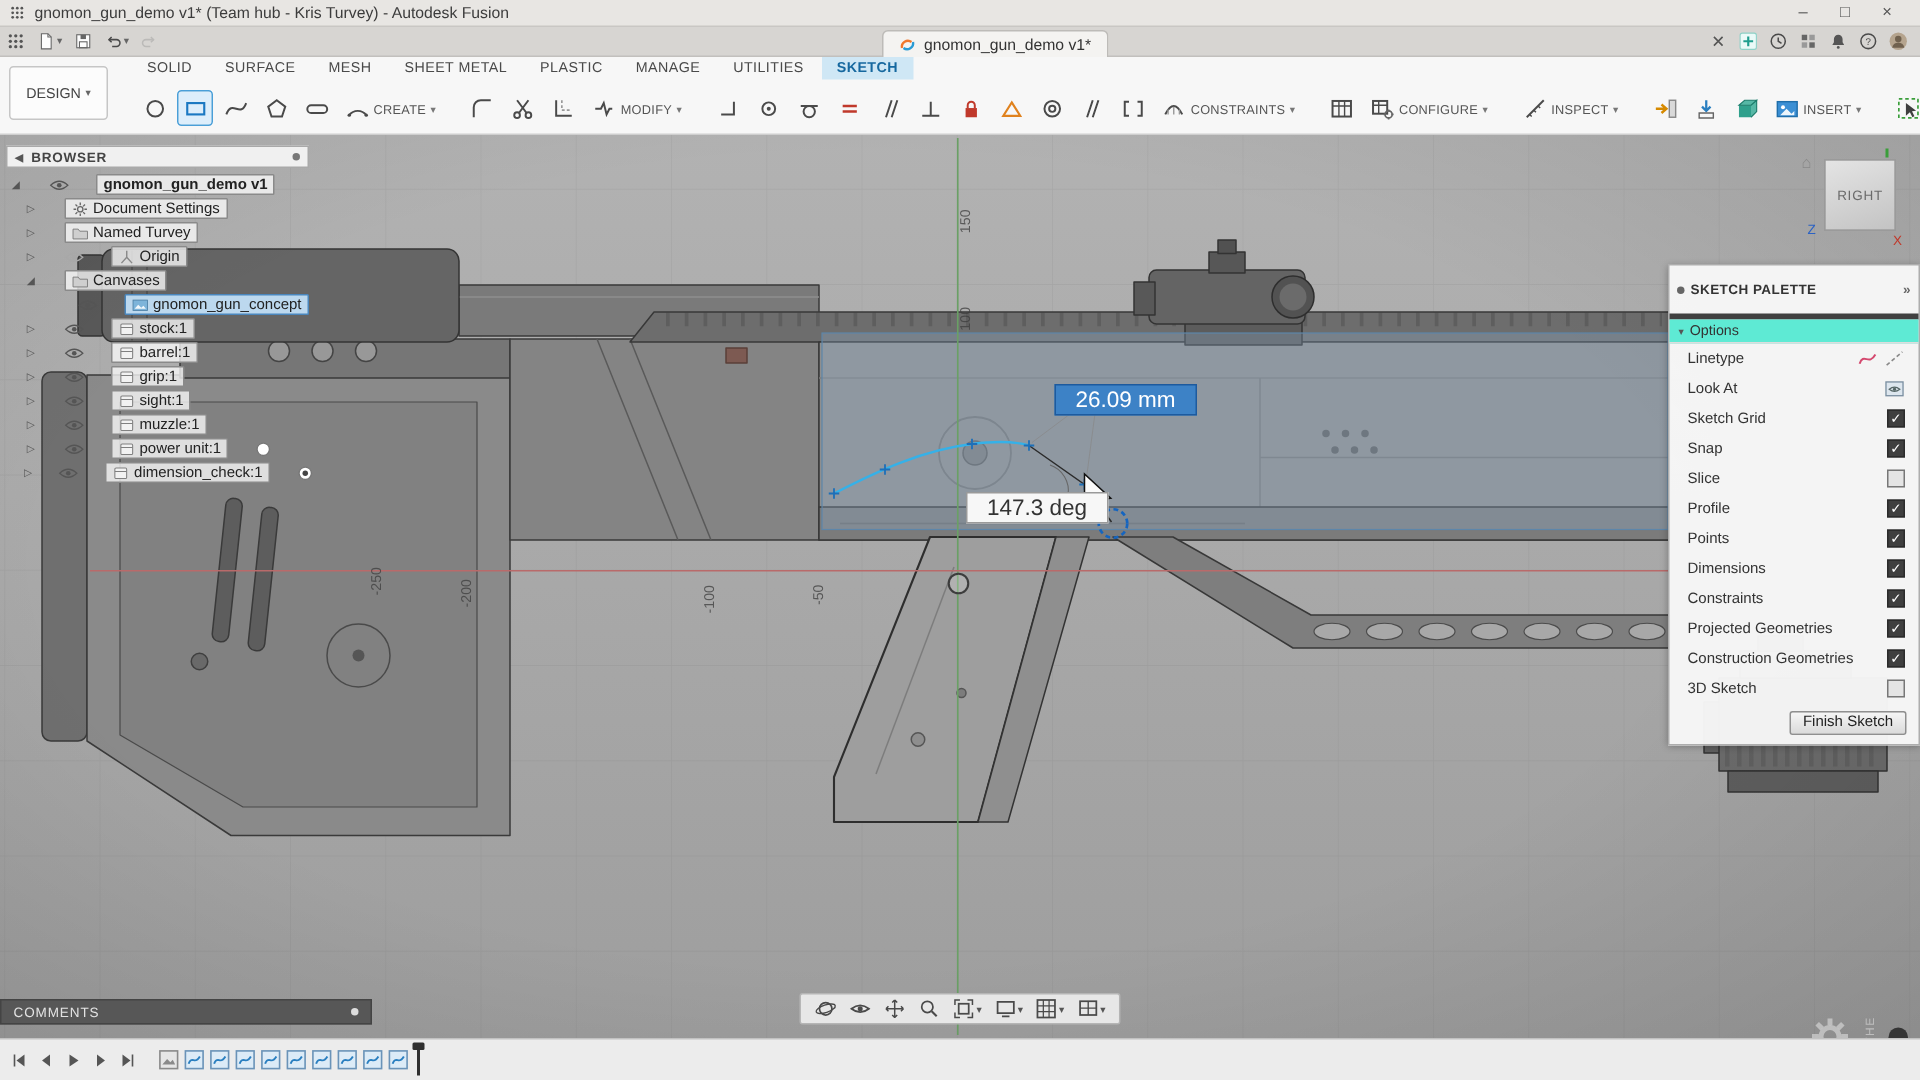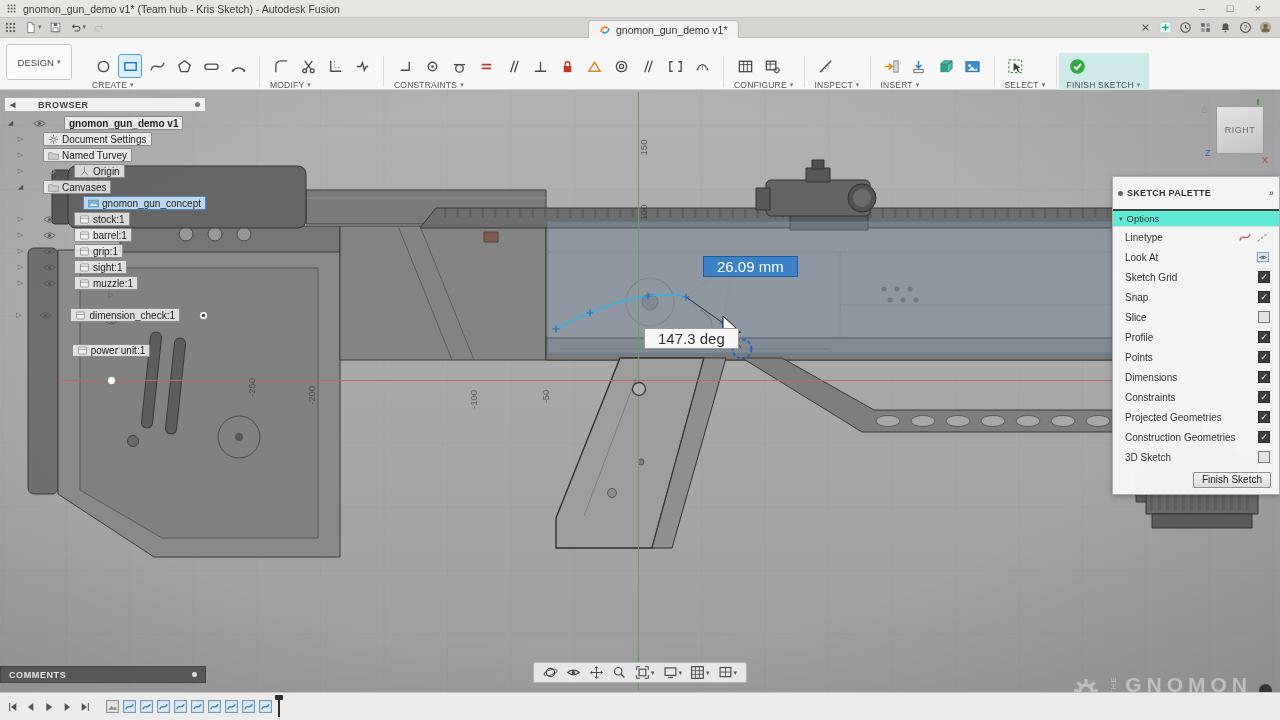--- a/index.html
+++ b/index.html
@@ -24,53 +24,53 @@
 #doc-tab .tabicon svg{width:12px;height:12px;display:block}
 
 
 #ribbonbar{position:absolute;top:38px;left:0;right:0;height:52px;background:#f7f7f7;border-bottom:1px solid #cfcfcf;z-index:50}
 #ribbon-tabs{position:absolute;top:0;left:88px;height:15px;display:flex;gap:2px}
 .rtab{padding:0 10px;font-size:9.5px;letter-spacing:.3px;color:#4a4a4a;line-height:15px}
 .rtab.active{background:#cfe7f5;color:#16689f;font-weight:bold}
 #design-btn{position:absolute;left:6px;top:6px;width:66px;height:36px;background:#fcfcfc;border:1px solid #c6c6c6;border-radius:3px;display:flex;align-items:center;justify-content:center;gap:3px;font-size:9.5px;color:#444}
 #design-btn .caret{font-size:7px;color:#666}
 #ribbon-groups{position:absolute;left:84px;top:15px;right:0;height:37px;display:flex;align-items:stretch}
-.rgroup{display:flex;flex-direction:column;align-items:flex-start;padding:0 8px}
+.rgroup{display:flex;flex-direction:row;align-items:center;padding:0 8px}
 .rgroup.tinted{background:#cdeae8}
 .rtools{display:flex;align-items:center;gap:5px;height:24px;margin-top:1px}
 .rtool{width:22px;height:22px;display:flex;align-items:center;justify-content:center;border-radius:2px}
 .rtool svg{width:17px;height:17px;display:block}
 .rtool.active{outline:1px solid #4a9fd8;background:#ddeefb}
 .rlabel{font-size:8.5px;color:#555;letter-spacing:.2px;display:flex;gap:3px;align-items:center;margin-top:2px;white-space:nowrap}
 .rlabel .caret{font-size:7px;color:#777}
 .rsep{width:1px;background:#dcdcdc;margin:3px 2px}
 
 
 #canvas{position:absolute;top:90px;left:0;width:1280px;height:630px;background:linear-gradient(180deg,#b2b2b2,#9d9d9d)}
 #model{position:absolute;top:0;left:0;display:block}
 #vignette{position:absolute;inset:0;background:radial-gradient(ellipse at 45% 45%,transparent 55%,rgba(0,0,0,.12));pointer-events:none}
 
 
 #browser{position:absolute;left:4px;top:7px;width:202px;z-index:5}
-#browser-header{height:15px;background:rgba(243,243,243,.95);border:1px solid #a9a9a9;display:flex;align-items:center;gap:22px;padding:0 5px;font-size:9px;font-weight:bold;letter-spacing:.5px;color:#444}
+#browser-header{height:15px;background:rgba(243,243,243,.95);border:1px solid #a9a9a9;display:flex;align-items:center;gap:5px;padding:0 5px;font-size:9px;font-weight:bold;letter-spacing:.5px;color:#444}
 #browser-header .hchev{font-size:7px;color:#555}
 #browser-header .dot{margin-left:auto;width:5px;height:5px;border-radius:50%;background:#777}
 #browser-tree{padding-top:3px}
 .brow{display:flex;align-items:center;height:16px;gap:18px}
 .brow .expander{width:9px;font-size:7px;color:#555;text-align:center}
 .brow .beye svg{width:13px;height:9px;display:block}
 .bbox{display:flex;align-items:center;gap:3px;border:1px solid #8a8a8a;background:rgba(250,250,250,.78);padding:0 4px;height:14px;font-size:10px;color:#222;border-radius:1px;white-space:nowrap}
 .brow.selected .bbox{background:#bcd8ee;border-color:#4a86bc}
 .brow.rootrow .bbox{font-weight:bold}
 .bbox .ticon svg{width:11px;height:11px;display:block}
 .radio svg{width:11px;height:11px;display:block}
 
 
 #palette{position:absolute;right:0;top:86px;width:168px;background:rgba(247,247,247,.97);border:1px solid #adadad;box-shadow:0 1px 5px rgba(0,0,0,.3);padding-bottom:6px;z-index:6}
-#palette-header{height:16px;display:flex;align-items:center;gap:4px;padding:16px 5px;border-bottom:2px solid #404040;font-size:9px;font-weight:bold;letter-spacing:.3px;color:#333}
+#palette-header{height:16px;display:flex;align-items:center;gap:4px;padding:16px 5px;border-bottom:4px solid #404040;font-size:9px;font-weight:bold;letter-spacing:.3px;color:#333}
 #palette-header .dot{width:5px;height:5px;border-radius:50%;background:#666}
 #palette-header .popout{margin-left:auto;color:#666;font-size:9px}
 #palette-section{height:16px;display:flex;align-items:center;gap:4px;padding:0 6px;font-size:9.5px;color:#333;border-bottom:1px solid #ddd;background:#5eead4}
 #palette-section .schev{font-size:7px;color:#555}
 .prow{height:20px;display:flex;align-items:center;padding:0 9px 0 12px;font-size:10px;color:#333}
 .prow .ctrl{margin-left:auto;display:flex;gap:4px;align-items:center}
 .checkbox{width:12px;height:12px;border:1px solid #777;display:flex;align-items:center;justify-content:center;font-size:9px;line-height:1}
 .checkbox.checked{background:#3f3f3f;border-color:#2b2b2b;color:#fff}
 .checkbox.unchecked{background:#e4e4e4}
 .pic svg{width:14px;height:14px;display:block}
@@ -96,21 +96,21 @@
 #gl4{left:464px;top:304px}
 #gl5{left:539px;top:301px}
 
 
 #navbar{position:absolute;left:50%;bottom:37px;transform:translateX(-50%);display:flex;align-items:center;gap:8px;background:rgba(238,238,238,.92);border:1px solid #b5b5b5;border-radius:2px;padding:2px 9px;z-index:5}
 .navitem{display:flex;align-items:center;gap:1px}
 .navitem svg{width:15px;height:15px;display:block}
 .navitem .ncaret{font-size:7px;color:#555}
 
 
-#comments{position:absolute;left:0;bottom:37px;width:206px;height:17px;background:#575757;border:1px solid #444;display:flex;align-items:center;padding:0 8px;color:#e3e3e3;font-size:9px;font-weight:bold;letter-spacing:.6px;z-index:5}
+#comments{position:absolute;left:0;bottom:37px;width:248px;height:17px;background:#575757;border:1px solid #444;display:flex;align-items:center;padding:0 8px;color:#e3e3e3;font-size:9px;font-weight:normal;letter-spacing:.6px;z-index:5}
 #comments .dot{margin-left:auto;width:5px;height:5px;border-radius:50%;background:#ddd}
 
 
 #watermark{position:absolute;right:8px;bottom:14px;display:flex;align-items:center;gap:7px;color:rgba(238,238,238,.5);z-index:2}
 #wm-gear svg{width:30px;height:30px;display:block;opacity:.9}
 #wm-the{transform:rotate(-90deg);font-size:8px;letter-spacing:1px;width:10px}
 #wm-text{text-align:left}
 #wm-name{font-size:21px;font-weight:bold;letter-spacing:5px;line-height:19px}
 #wm-sub{font-size:10.5px;letter-spacing:7.5px}
 #wm-dot{width:13px;height:13px;border-radius:50%;background:#262626;opacity:.85}
@@ -139,21 +139,21 @@
             <circle cx="14" cy="4" r="1.5"></circle>
             <circle cx="4" cy="9" r="1.5"></circle>
             <circle cx="9" cy="9" r="1.5"></circle>
             <circle cx="14" cy="9" r="1.5"></circle>
             <circle cx="4" cy="14" r="1.5"></circle>
             <circle cx="9" cy="14" r="1.5"></circle>
             <circle cx="14" cy="14" r="1.5"></circle>
           </g>
         </svg>
       </span>
-    <span>gnomon_gun_demo v1* (Team hub - Kris Sketch) - Autodesk Fusion</span>
+    <span>gnomon_gun_demo v1* (Team hub - Kris Turvey) - Autodesk Fusion</span>
     <div id="win-controls">
         <span class="winbtn">–</span>
         <span class="winbtn">□</span>
         <span class="winbtn">×</span>
       </div>
   </div>
 
   <div id="quickbar">
     <div id="qb-left">
         <div class="qicon">
@@ -250,20 +250,30 @@
           <svg viewBox="0 0 18 18">
             <circle cx="9" cy="9" r="8" fill="#b5a48e"></circle>
             <circle cx="9" cy="7" r="3" fill="#70614e"></circle>
             <path d="M3.5,15 a5.5,4.8 0 0 1 11,0" fill="#70614e"></path>
           </svg>
         </div>
       </div>
   </div>
 
   <div id="ribbonbar">
+    <div id="ribbon-tabs">
+        <div class="rtab">SOLID</div>
+        <div class="rtab">SURFACE</div>
+        <div class="rtab">MESH</div>
+        <div class="rtab">SHEET METAL</div>
+        <div class="rtab">PLASTIC</div>
+        <div class="rtab">MANAGE</div>
+        <div class="rtab">UTILITIES</div>
+        <div class="rtab active">SKETCH</div>
+      </div>
     <div id="design-btn">
       <span>DESIGN</span>
       <span class="caret">▾</span>
     </div>
     <div id="ribbon-groups">
         <div class="rgroup">
           <div class="rtools">
             <div class="rtool">
               <svg viewBox="0 0 18 18">
                 <circle cx="9" cy="9" r="5.5" fill="none" stroke="#4a4a4a" stroke-width="1.4"></circle>
@@ -804,21 +814,21 @@
             <span class="bbox">
               <span class="ticon">
                 <svg viewBox="0 0 14 14">
                   <rect x="2" y="2.5" width="10" height="9" rx="1" fill="#f2f2f2" stroke="#808080" stroke-width="0.9"></rect>
                   <path d="M2,5.5 H12" stroke="#808080" stroke-width="0.9"></path>
                 </svg>
               </span>
               <span class="blabel">muzzle:1</span>
             </span>
           </div>
-          <div class="brow" style="padding-left: 12px; flex-direction: column;">
+          <div class="brow" style="padding-left: 12px;">
             <span class="expander">▷</span>
             <span class="beye">
               <svg viewBox="0 0 16 10">
                 <path d="M1,5 Q8,-1.5 15,5 Q8,11.5 1,5 Z" fill="none" stroke="#555" stroke-width="1.1"></path>
                 <circle cx="8" cy="5" r="1.9" fill="#555"></circle>
               </svg>
             </span>
             <span class="bbox">
               <span class="ticon">
                 <svg viewBox="0 0 14 14">
@@ -1031,24 +1041,20 @@
     </div>
 
     <div id="watermark">
       <span id="wm-gear">
           <svg viewBox="0 0 20 20">
             <circle cx="10" cy="10" r="4" fill="none" stroke="rgba(238,238,238,0.55)" stroke-width="2.2"></circle>
             <path d="M10,2 V5 M10,15 V18 M2,10 H5 M15,10 H18 M4.3,4.3 L6.5,6.5 M13.5,13.5 L15.7,15.7 M15.7,4.3 L13.5,6.5 M6.5,13.5 L4.3,15.7" stroke="rgba(238,238,238,0.55)" stroke-width="2.2"></path>
           </svg>
         </span>
       <span id="wm-the">THE</span>
-      <span id="wm-text">
-        <div id="wm-name">GNOMON</div>
-        <div id="wm-sub">WORKSHOP</div>
-      </span>
       <span id="wm-dot"></span>
     </div>
   </div>
 
   <div id="timeline">
     <div id="tl-transport" style="display:flex;gap:1px">
         <div class="tbtn">
           <svg viewBox="0 0 18 18">
             <path d="M4,3 V15" stroke="#555" stroke-width="1.6"></path>
             <path d="M14,3 L6,9 L14,15 Z" fill="#555"></path>

